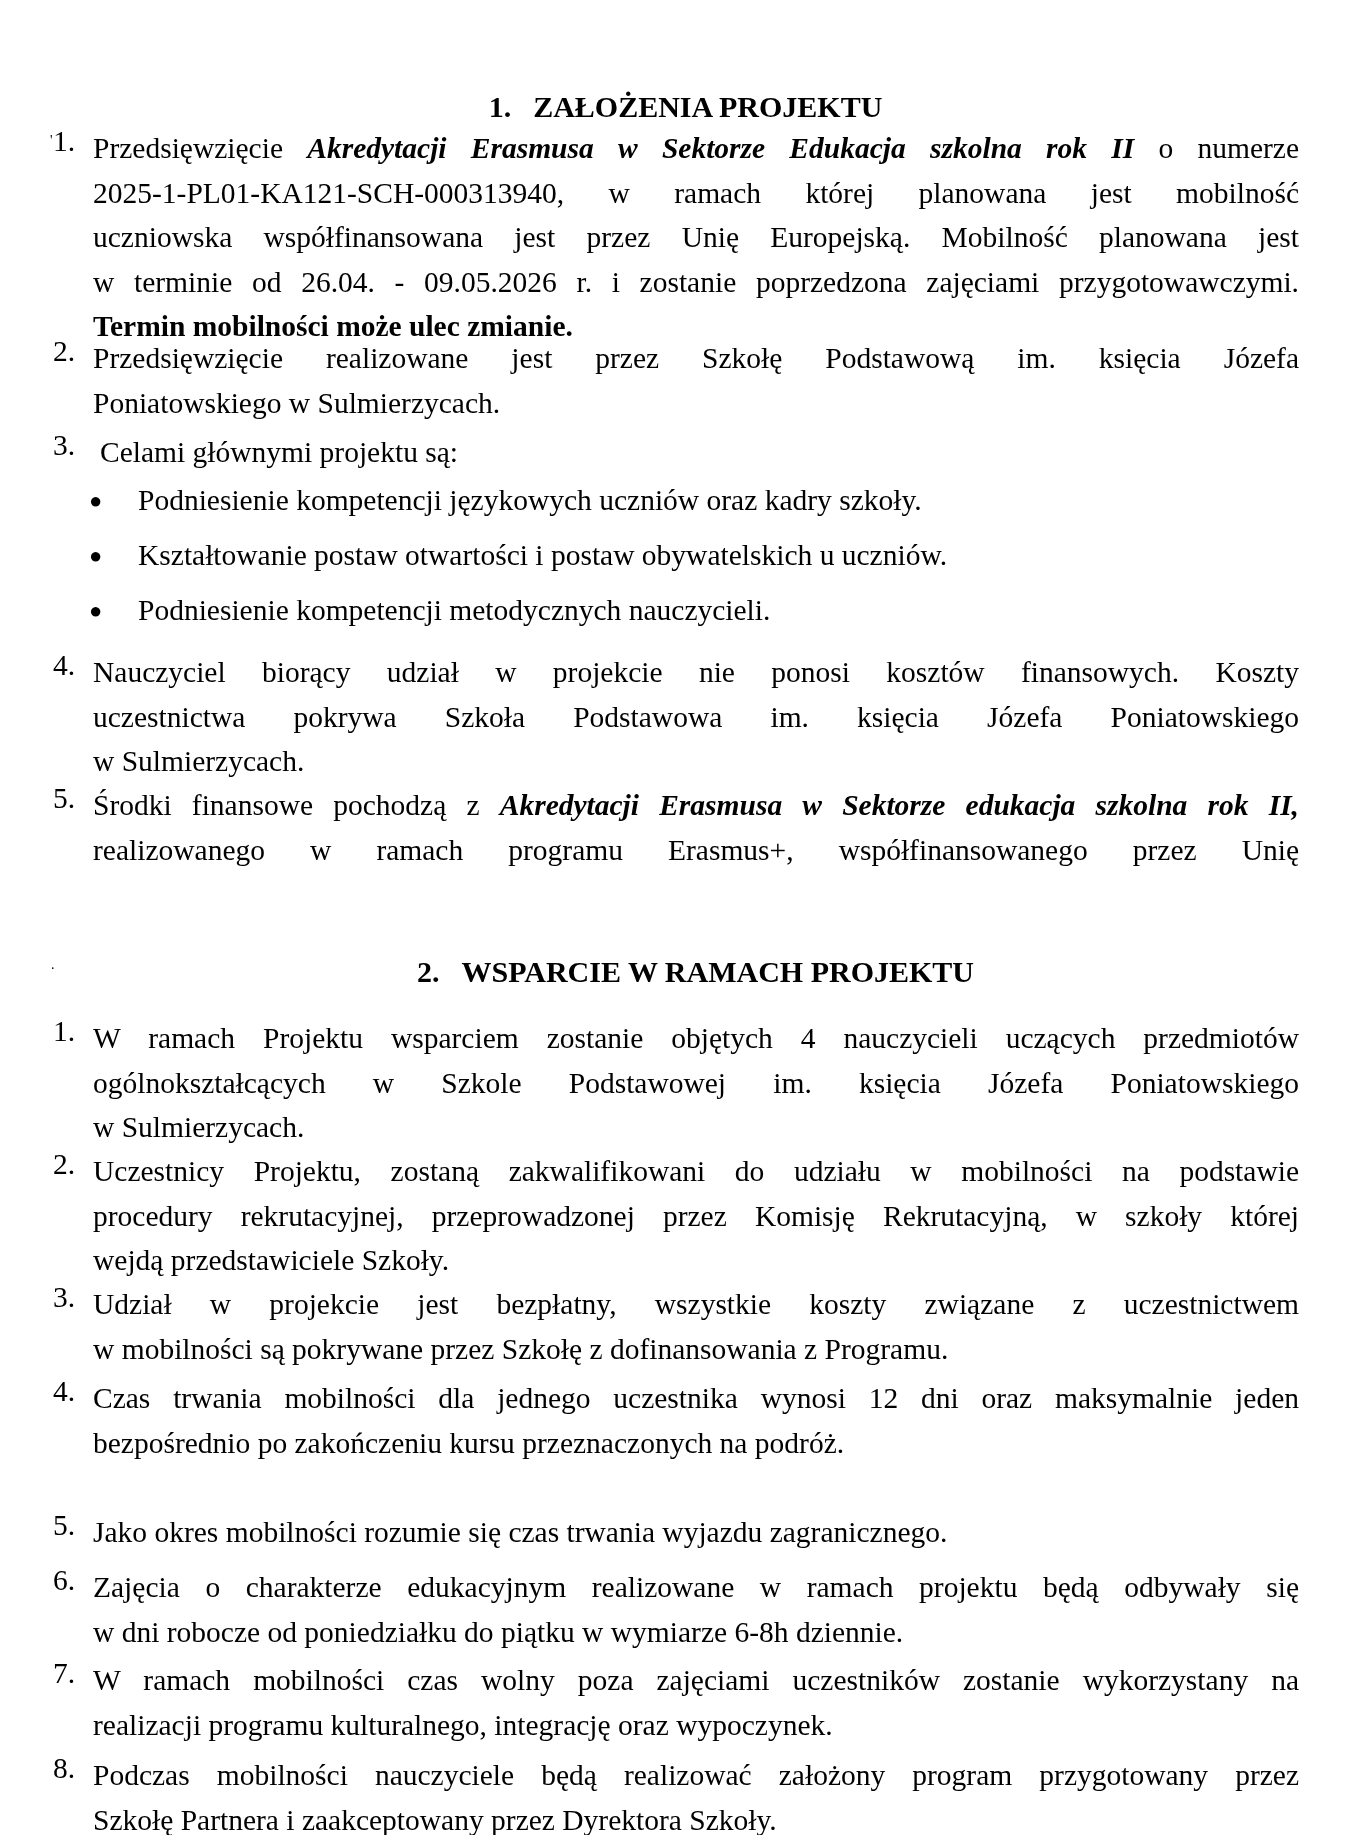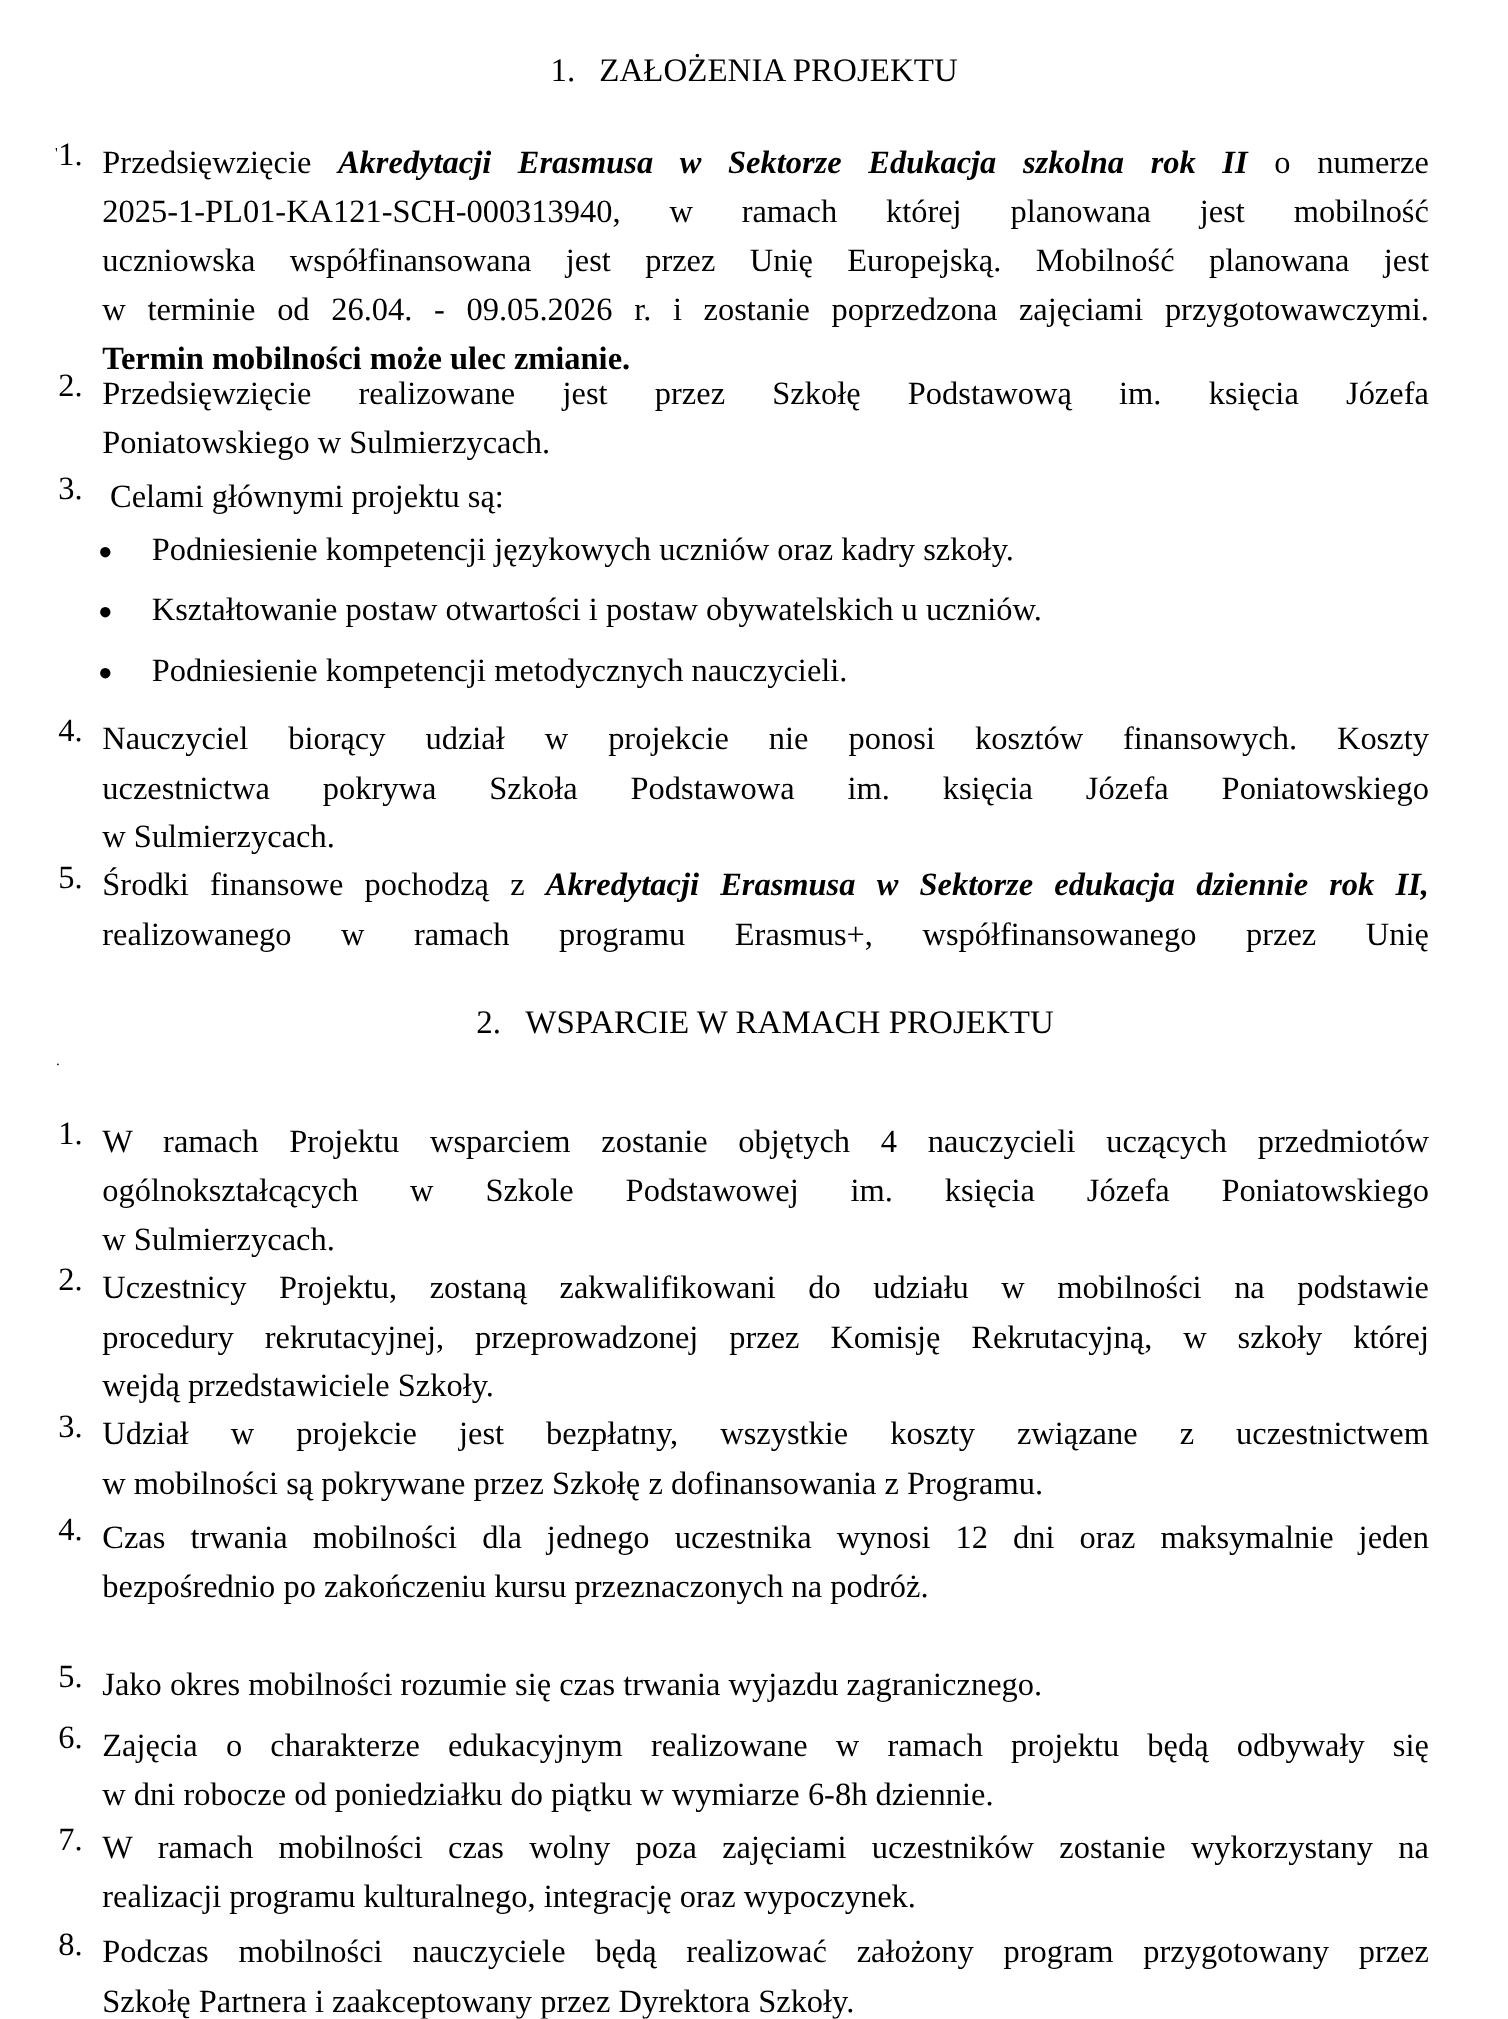--- a/index.html
+++ b/index.html
@@ -1,20 +1,20 @@
 <!DOCTYPE html>
 <html><head>
 <meta charset="utf-8">
 <style>
   html, body { margin: 0; padding: 0; background: #ffffff; }
   body { width: 1371px; height: 1835px; overflow: hidden; position: relative;
          font-family: "Liberation Serif", "DejaVu Serif", serif; color: #000; }
   .page { position: absolute; left: 0; top: 0; width: 1371px; height: 1835px; }
   .heading { position: absolute; left: 0; width: 1371px; text-align: center;
-             font-weight: normal; font-size: 30px; line-height: 36px; }
+             font-weight: bold; font-size: 30px; line-height: 36px; margin-top: 42px; }
   .heading .num { margin-right: 22px; }
   .item { position: absolute; left: 53px; width: 1253px; font-size: 29.5px;
           line-height: 37.5px; text-align: justify; }
   .item .num { position: absolute; left: 0; top: 0; }
   .item .body { margin-left: 33px; display: block; }
   .item .body p { margin: 7px; }
   .jl { text-align-last: justify; }
   .bullet { position: absolute; left: 89px; font-size: 29.5px; line-height: 37.5px; }
   .bullet .dot { position: absolute; left: 0; top: 0; font-size: 22px; }
   .bullet .txt { margin-left: 49px; display: block; white-space: nowrap; text-align: right; }
@@ -75,21 +75,21 @@
     <span class="body">
       <p class="jl">Nauczyciel biorący udział w projekcie nie ponosi kosztów finansowych. Koszty</p>
       <p class="jl">uczestnictwa pokrywa Szkoła Podstawowa im. księcia Józefa Poniatowskiego</p>
       <p>w Sulmierzycach.</p>
     </span>
   </div>
 
   <div class="item" style="top:780px;">
     <span class="num">5.</span>
     <span class="body">
-      <p class="jl"><span>Środki finansowe pochodzą z </span><i><b>Akredytacji Erasmusa w Sektorze edukacja dziennie rok II,</b></i></p>
+      <p class="jl"><span>Środki finansowe pochodzą z </span><i><b>Akredytacji Erasmusa w Sektorze edukacja szkolna rok II,</b></i></p>
       <p class="jl">realizowanego w ramach  programu Erasmus+, współfinansowanego przez Unię</p>
     </span>
   </div>
 
   <div class="heading" style="top:912px;left:10px;">
     <span class="num">2.</span><span>WSPARCIE W RAMACH PROJEKTU</span>
   </div>
 
   <span class="stray" style="left:51px;top:958px;">.</span>
 

